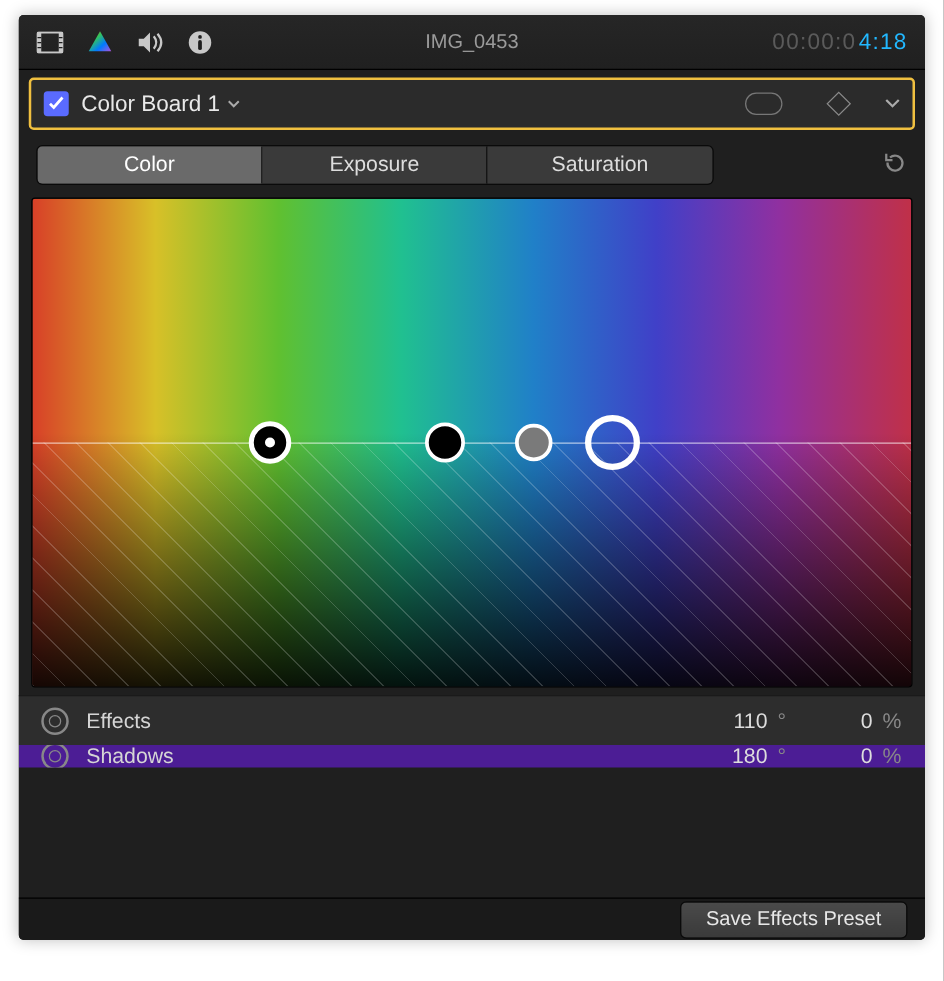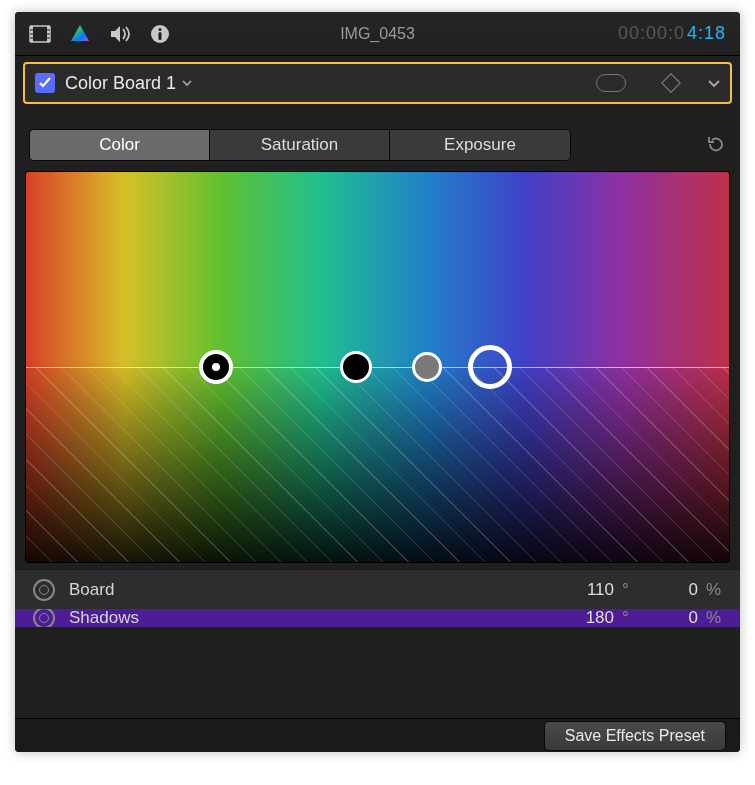--- a/index.html
+++ b/index.html
@@ -78,21 +78,21 @@
     width:30px;height:18px;border:1px solid #777;border-radius:9px;
   }
   .diamond {
     width:14px;height:14px;border:1px solid #888; transform:rotate(45deg);
   }
   .disclosure {
     color:#aaa;
   }
   
   .segrow {
-    display:flex; align-items:center; padding:25px 14px 6px; gap:14px;
+    display:flex; align-items:center; padding:12px 14px 6px; gap:14px;
   }
   .seg {
     display:flex; border:1px solid #0a0a0a; border-radius:5px; overflow:hidden;
     flex:0 0 auto;
   }
   .seg button {
     background:#3a3a3a; color:#ddd; border:none; border-right:1px solid #0a0a0a;
     height:30px; width:180px; font-size:17px; cursor:pointer;
   }
   .seg button:last-child { border-right:none;}
@@ -242,22 +242,22 @@
     <span class="disclosure">
       <svg width="12" height="10" viewBox="0 0 12 10">
           <path d="M1 2 l5 5 l5 -5" fill="none" stroke="#aaa" stroke-width="1.8"></path>
         </svg>
     </span>
   </div>
 
   <div class="segrow">
     <div class="seg">
       <button class="active">Color</button>
+      <button>Exposure</button>
       <button>Saturation</button>
-      <button>Exposure</button>
     </div>
     <span class="reset-icon">
       <svg width="20" height="20" viewBox="0 0 20 20">
           <path d="M4 10 a6 6 0 1 0 2 -4" fill="none" stroke="#888" stroke-width="1.8"></path>
           <path d="M3 3 v5 h5" fill="none" stroke="#888" stroke-width="1.8"></path>
         </svg>
     </span>
   </div>
 
   <div class="field-wrap">
@@ -267,21 +267,21 @@
       <div class="puck puck-shadows"></div>
       <div class="puck puck-mid"></div>
       <div class="puck puck-high"></div>
       <div class="puck puck-master"></div>
     </div>
   </div>
 
   <div class="params">
     <div class="param-row">
       <div class="ring"></div>
-      <span class="param-name">Board</span>
+      <span class="param-name">Effects</span>
       <div class="sp"></div>
       <span class="val">110</span>
       <span class="unit">°</span>
       <span class="val">0</span>
       <span class="unit">%</span>
     </div>
     <div class="cutoff">
       <div class="param-row alt">
         <div class="ring"></div>
         <span class="param-name">Shadows</span>

